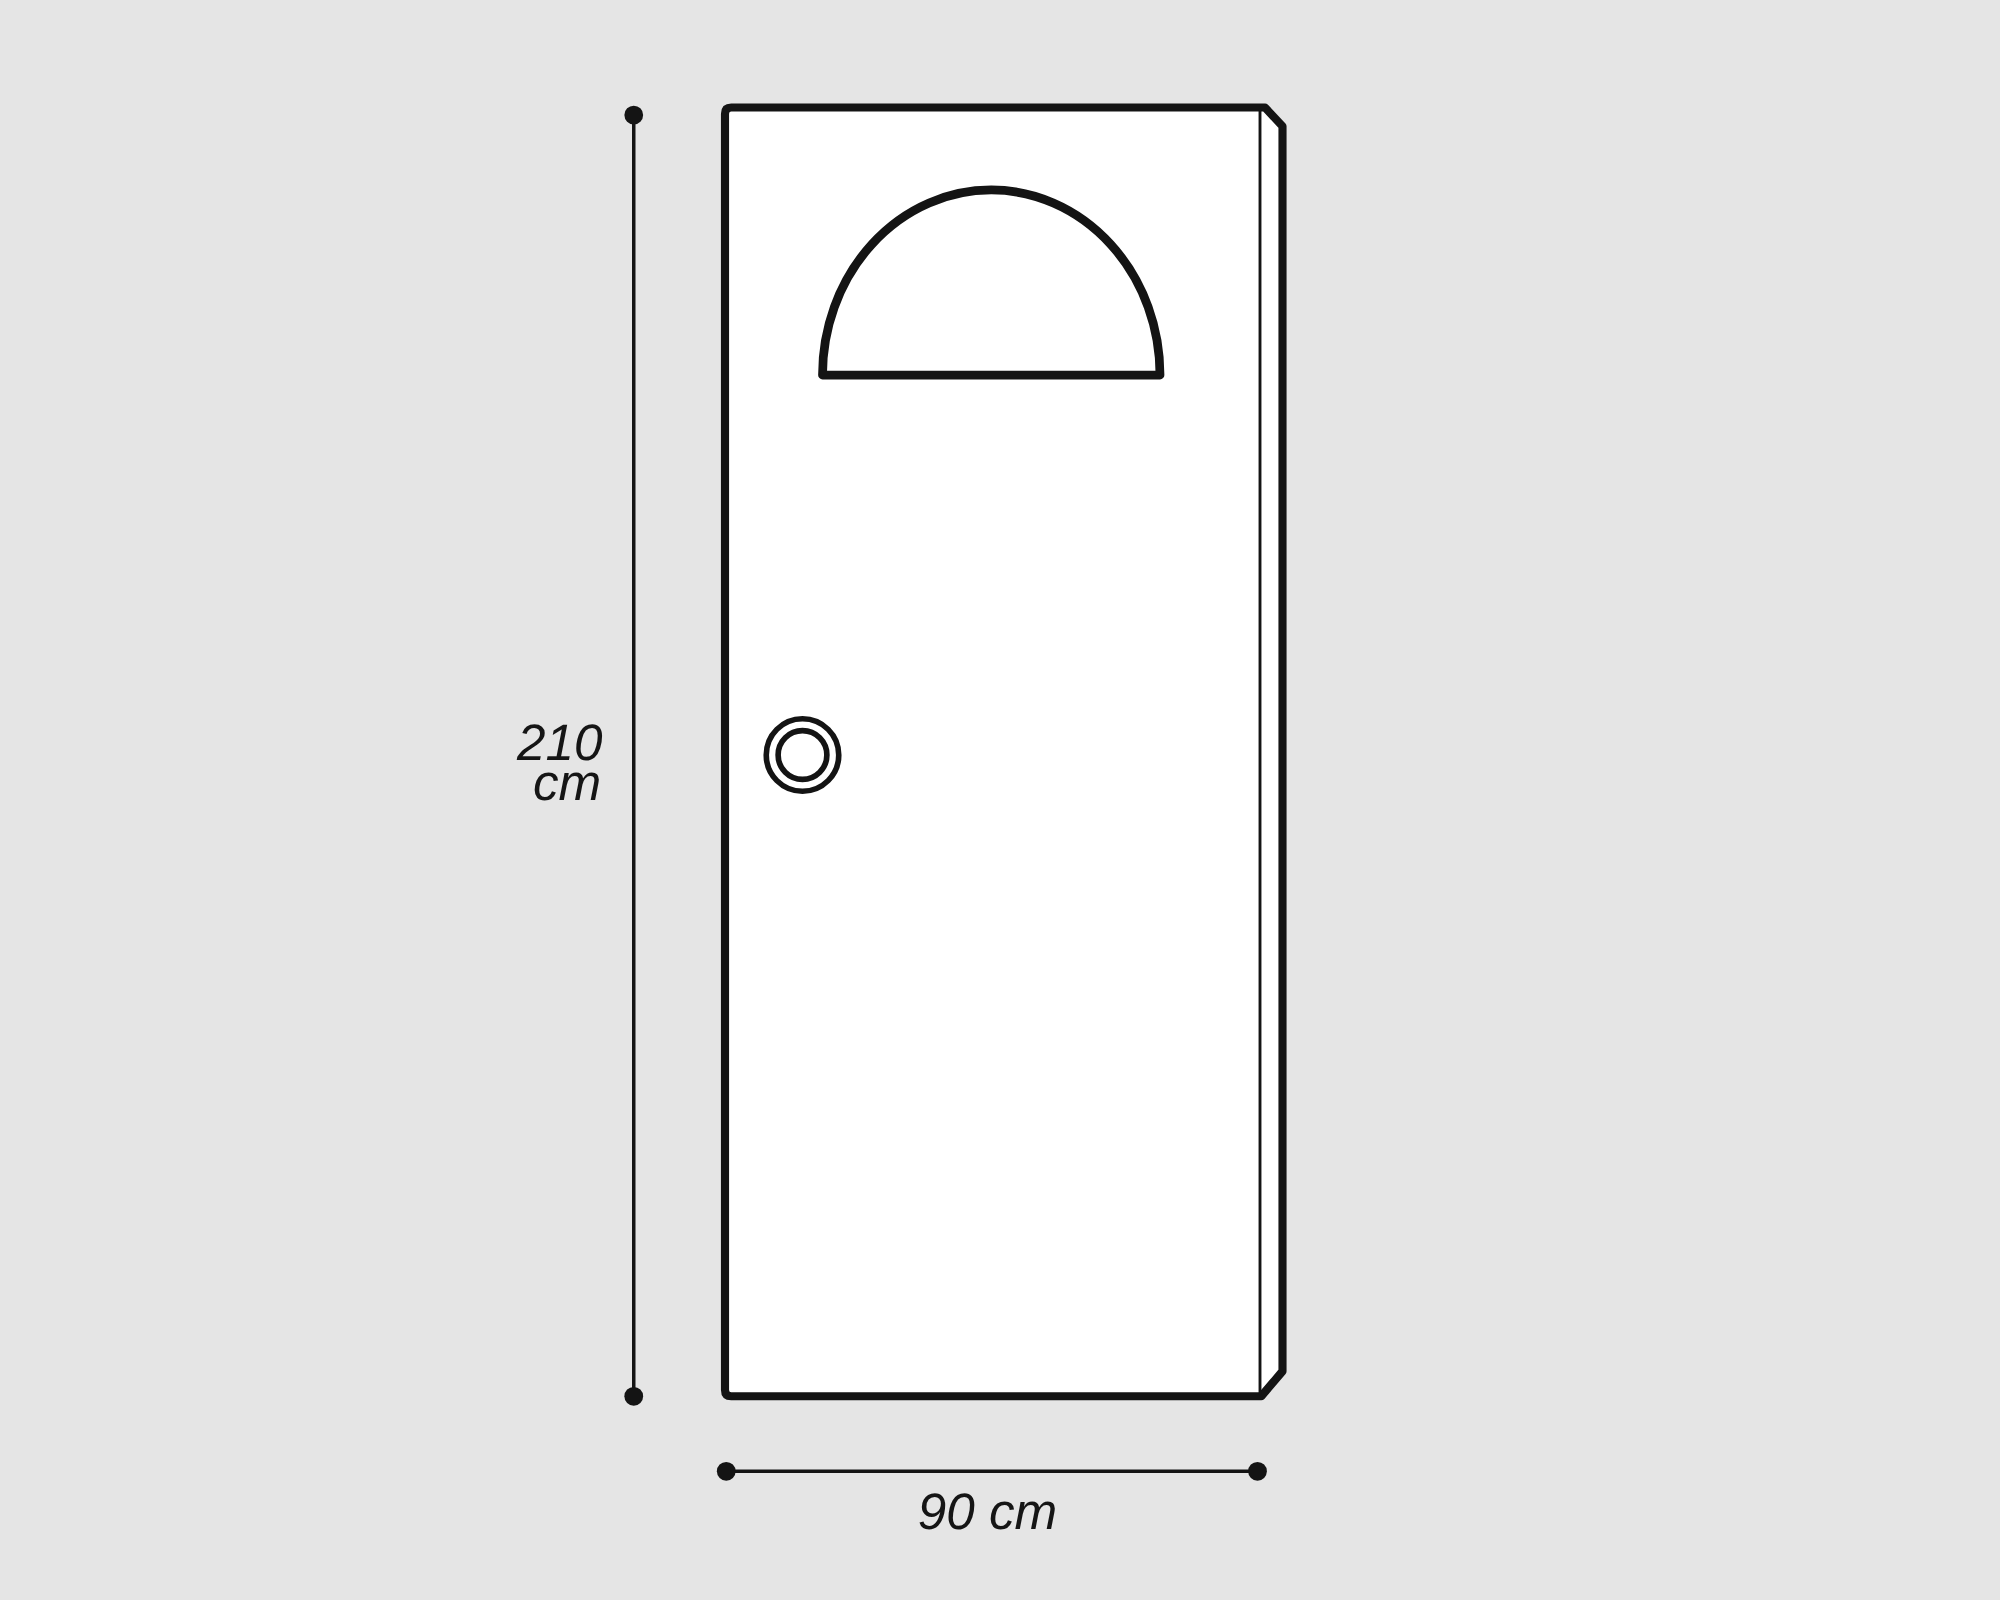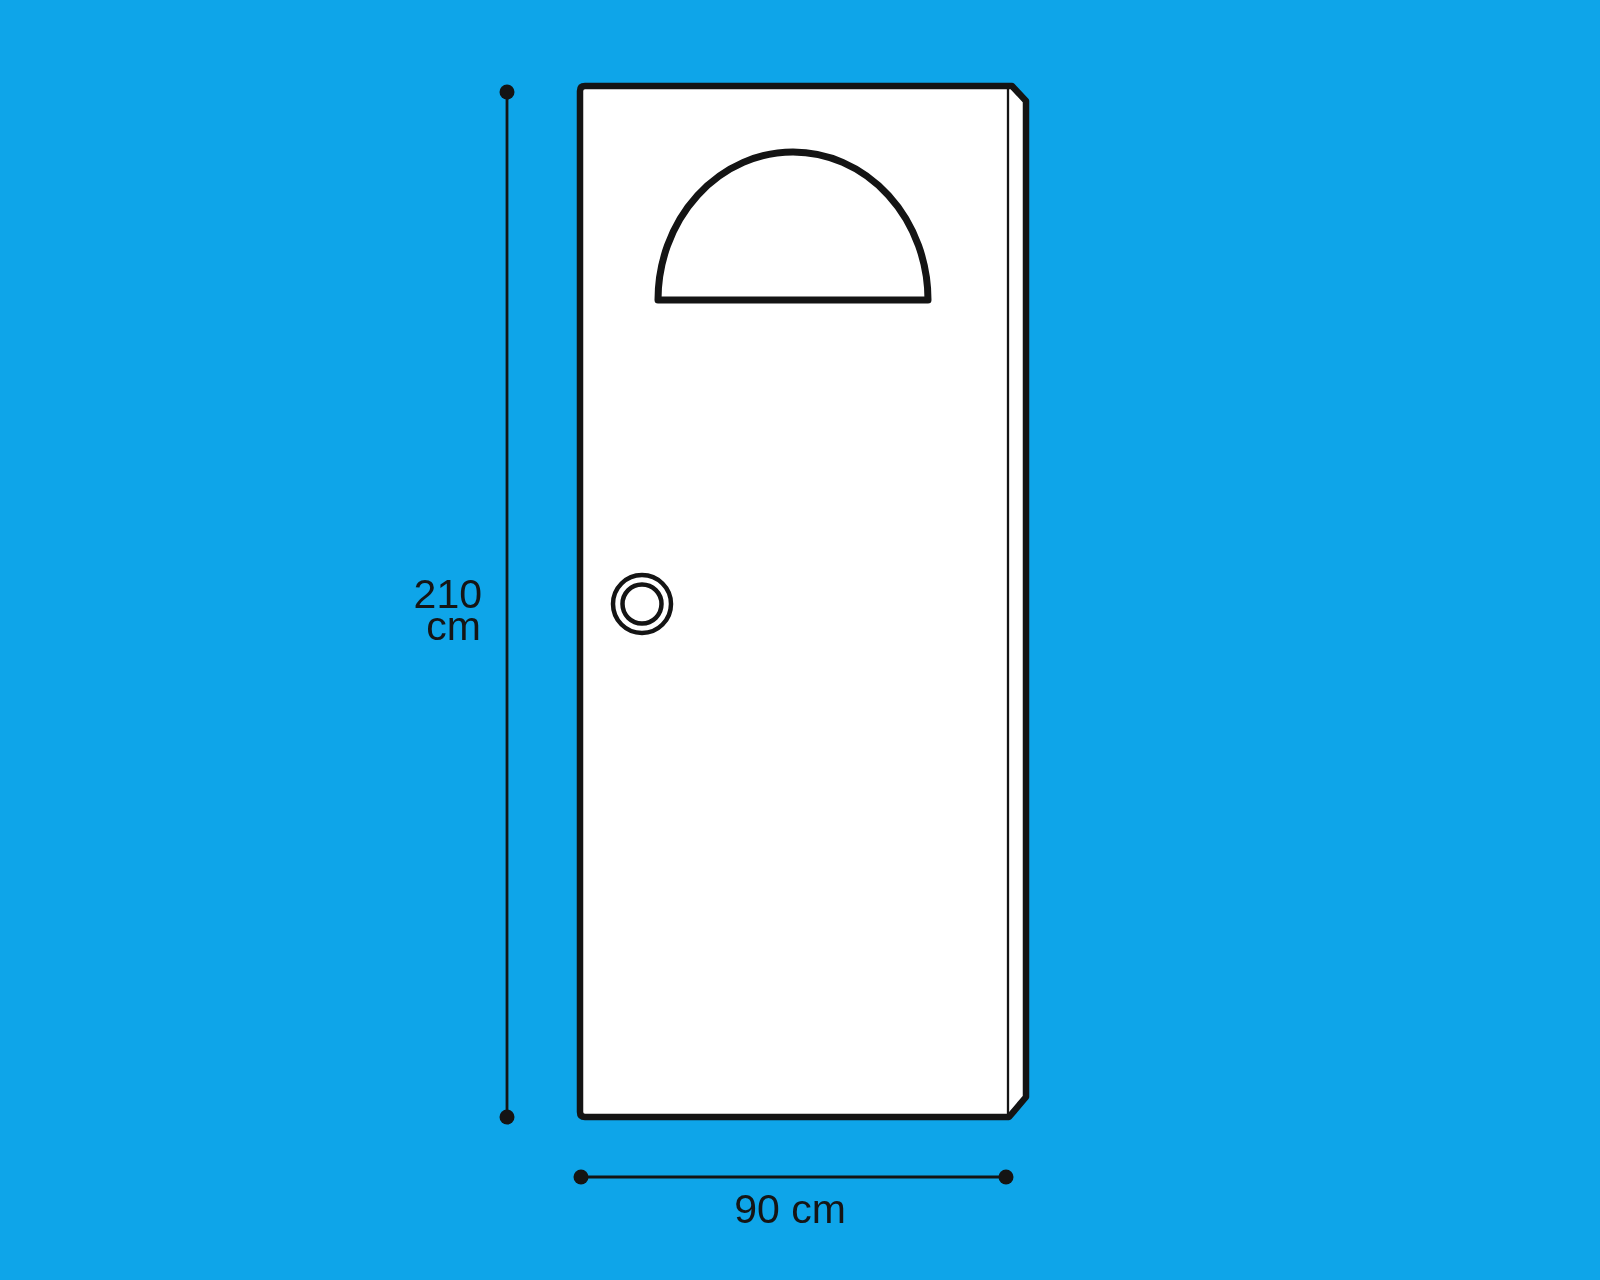--- a/index.html
+++ b/index.html
@@ -4,23 +4,24 @@
 <style>
   html, body {
     margin: 0;
     padding: 0;
     background: #ffffff;
   }
   .canvas {
     position: relative;
     width: 1600px;
     height: 1280px;
-    background: #0ea5e9;
+    background: #e5e5e5;
     overflow: hidden;
     font-family: "Liberation Sans", "DejaVu Sans", sans-serif;
+    font-style: italic;
   }
   .figure-svg {
     position: absolute;
     left: 0;
     top: 0;
     display: block;
   }
   .dim-text {
     font-family: "Liberation Sans", "DejaVu Sans", sans-serif;
     font-size: 41px;

